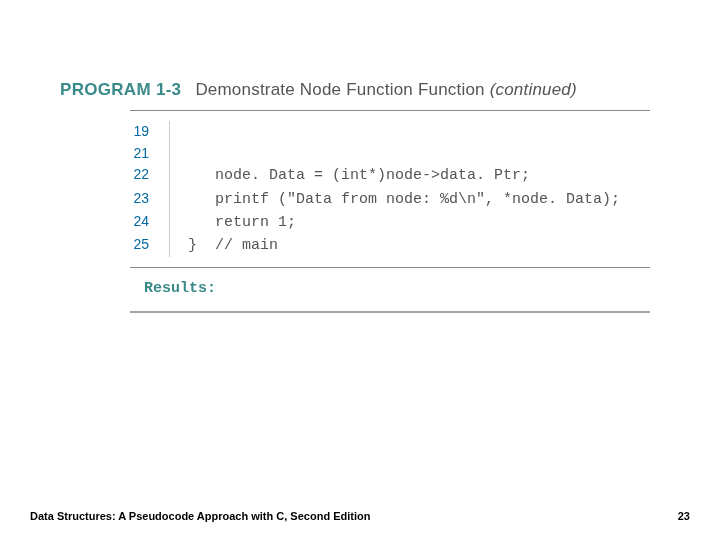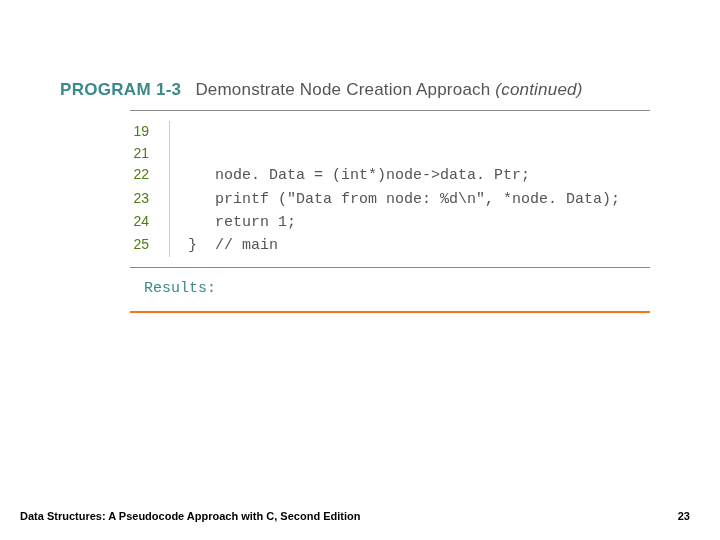--- a/index.html
+++ b/index.html
@@ -51,54 +51,55 @@
     position: relative;
   }
   .code-line {
     display: flex;
     font-family: "Courier New", monospace;
     font-size: 15px;
     color: #555;
     line-height: 1.55;
   }
   .ln {
-    color: #4d7c0f;
+    color: #0369a1;
     width: 40px;
     text-align: right;
     padding-right: 20px;
     border-right: 1px solid #ccc;
     font-family: Arial, sans-serif;
     font-size: 14px;
   }
   .code {
     padding-left: 18px;
     white-space: pre;
   }
   .results-panel {
     margin-top: 0;
     margin-left: 100px;
     width: 520px;
-    border-bottom: 2px solid #f97316;
+    border-bottom: 2px solid #a3a3a3;
     padding: 12px 0 12px 14px;
+    font-weight: bold;
   }
   .results-label {
     font-family: "Courier New", monospace;
     font-size: 15px;
     color: #3a8a8a;
     margin-bottom: 2px;
   }
   .results-text {
     font-family: "Courier New", monospace;
     font-size: 15px;
     color: #555;
   }
   .footer {
     position: absolute;
     bottom: 18px;
-    left: 20px;
+    left: 30px;
     right: 30px;
     display: flex;
     justify-content: space-between;
     align-items: baseline;
   }
   .book-title {
     font-family: Arial, Helvetica, sans-serif;
     font-size: 11px;
     font-weight: bold;
     color: #000;
@@ -111,21 +112,21 @@
   }
 </style>
 </head>
 <body>
 
 <div class="slide-area">
 
   <div class="program-header">
     <span class="program-label">PROGRAM 1-3</span>
     <span class="program-title">
-      <span>Demonstrate Node Creation Approach </span><span class="continued">(continued)</span>
+      <span>Demonstrate Node Function Function </span><span class="continued">(continued)</span>
     </span>
   </div>
 
   <div class="code-panel">
     <div class="code-line">
         <span class="ln">19</span>
         <span class="code"></span>
       </div>
     <div class="code-line">
         <span class="ln">21</span>

